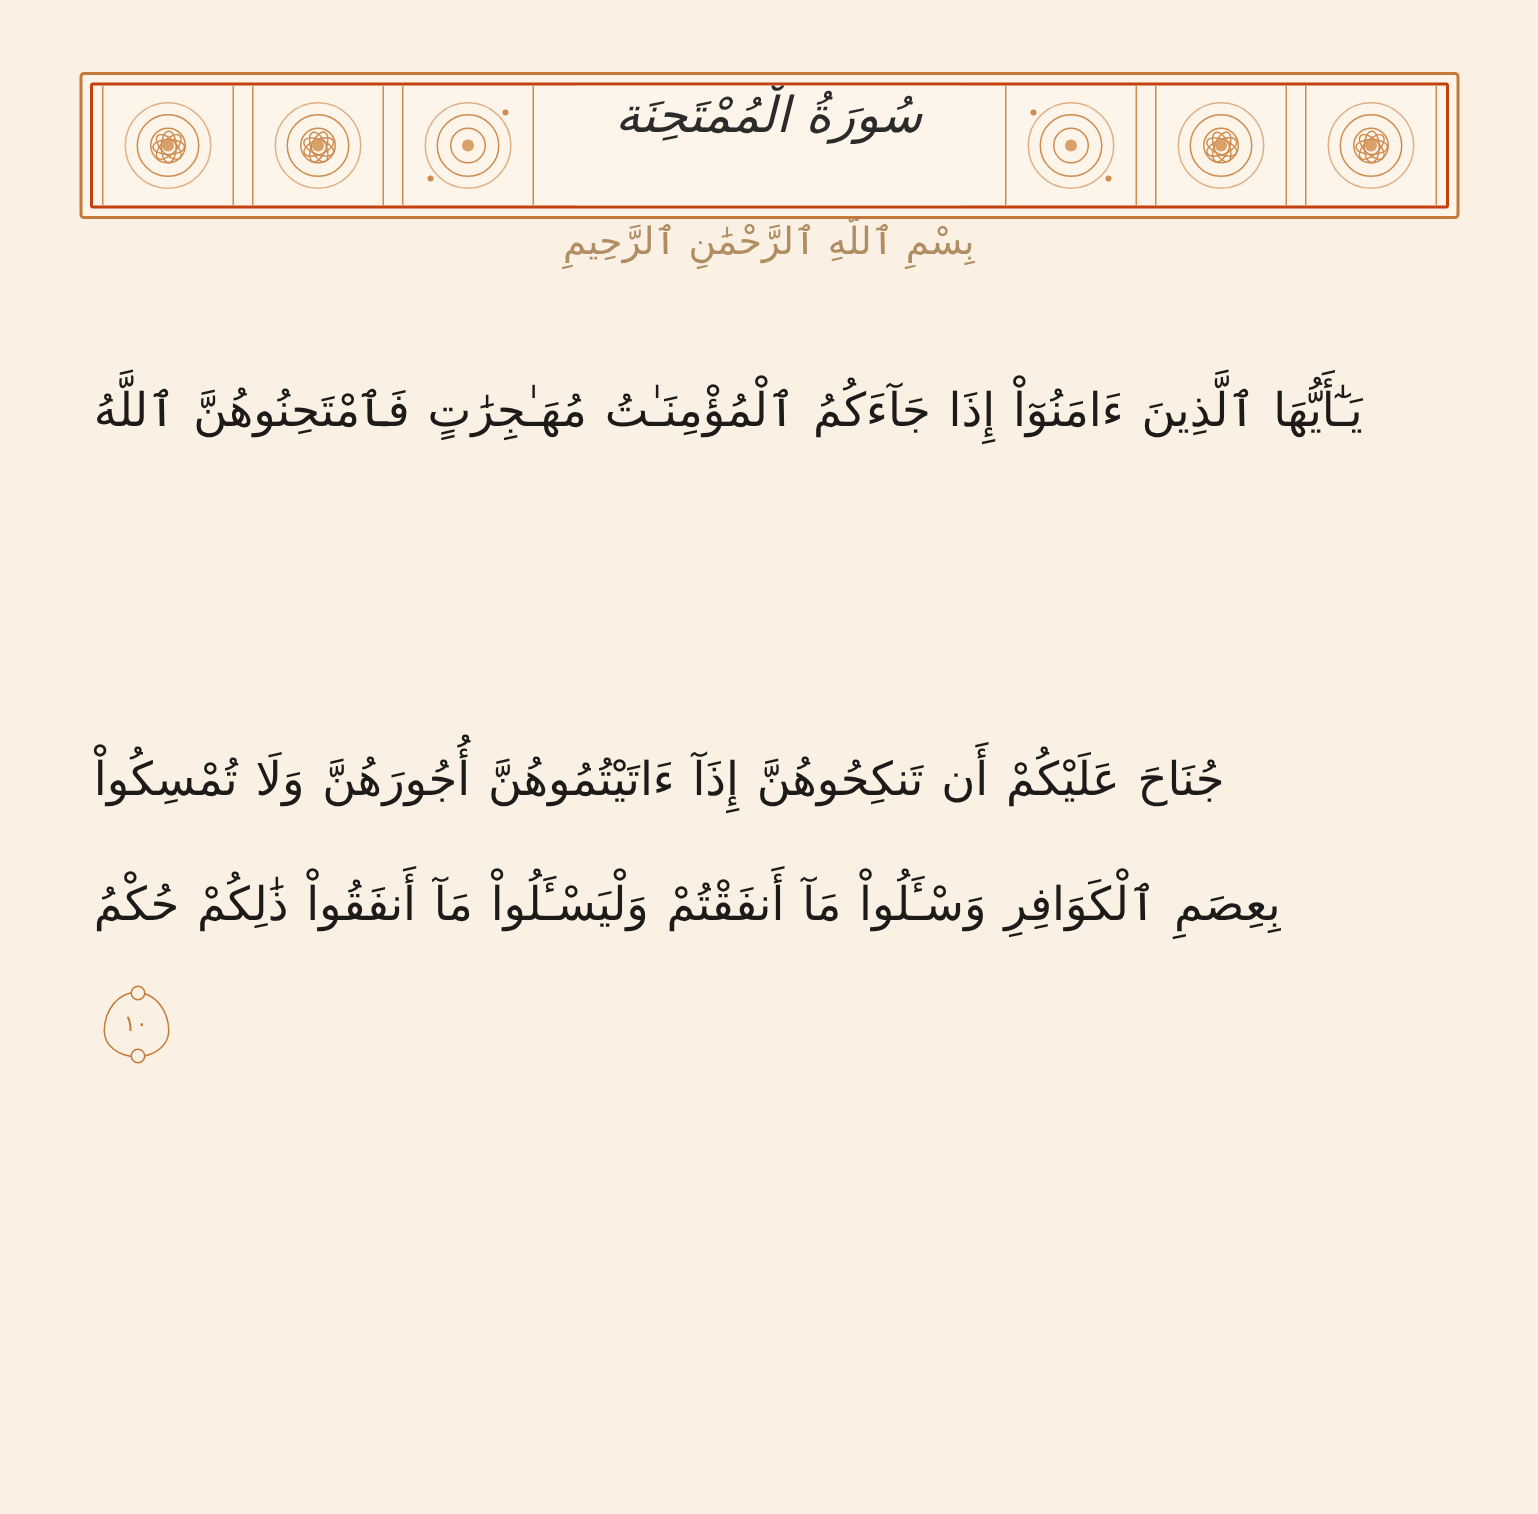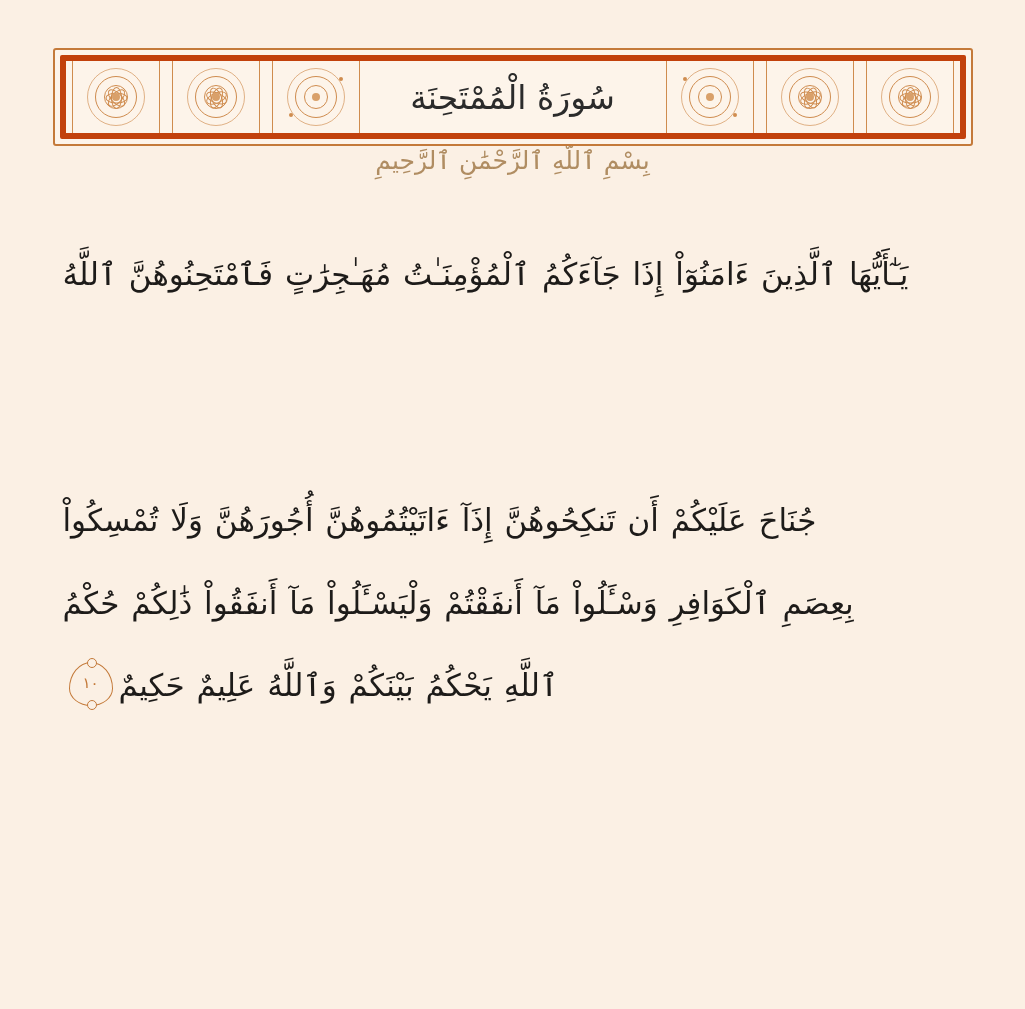--- a/index.html
+++ b/index.html
@@ -38,26 +38,26 @@
     display: flex;
     align-items: center;
     justify-content: center;
   }
   .surah-header-inner {
     position: absolute;
     top: 5px;
     right: 5px;
     bottom: 5px;
     left: 5px;
-    border: 6px solid #c2410c;
+    border: 2px solid #c2410c;
     border-radius: 2px;
     display: flex;
-    align-items: center;
     justify-content: center;
     overflow: hidden;
+    font-style: italic;
   }
   .ornament-band {
     position: absolute;
     top: 0;
     bottom: 0;
     width: 300px;
     display: flex;
     align-items: center;
     justify-content: space-around;
   }
@@ -286,19 +286,19 @@
   </div>
 
   <div class="basmala">بِسْمِ ٱللَّهِ ٱلرَّحْمَٰنِ ٱلرَّحِيمِ</div>
 
   <div class="ayah-block">
     <span class="ayah-text">يَـٰٓأَيُّهَا ٱلَّذِينَ ءَامَنُوٓاْ إِذَا جَآءَكُمُ ٱلْمُؤْمِنَـٰتُ مُهَـٰجِرَٰتٍ فَٱمْتَحِنُوهُنَّ ٱللَّهُ</span><br>
     <br>
     <br>
     <span class="ayah-text">جُنَاحَ عَلَيْكُمْ أَن تَنكِحُوهُنَّ إِذَآ ءَاتَيْتُمُوهُنَّ أُجُورَهُنَّ وَلَا تُمْسِكُواْ</span><br>
     <span class="ayah-text">بِعِصَمِ ٱلْكَوَافِرِ وَسْـَٔلُواْ مَآ أَنفَقْتُمْ وَلْيَسْـَٔلُواْ مَآ أَنفَقُواْ ذَٰلِكُمْ حُكْمُ</span><br>
-    <span class="ayah-text">ٱللَّهِ يَحْكُمُ بَيْنَكُمْ وَٱللَّهُ عَلِيمٌ حَكِيمٌ</span><span class="ayah-marker">
+    <span class="ayah-marker">
       <span class="frame"></span>
       <span class="num">١٠</span>
     </span>
   </div>
 
 </div>
 
 </body></html>

